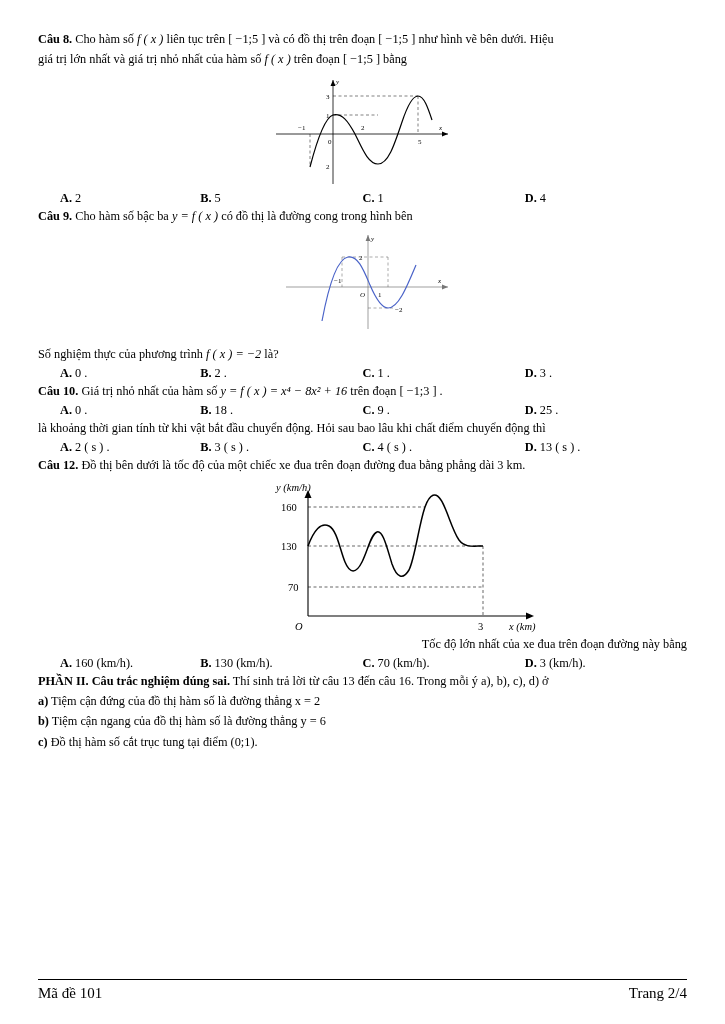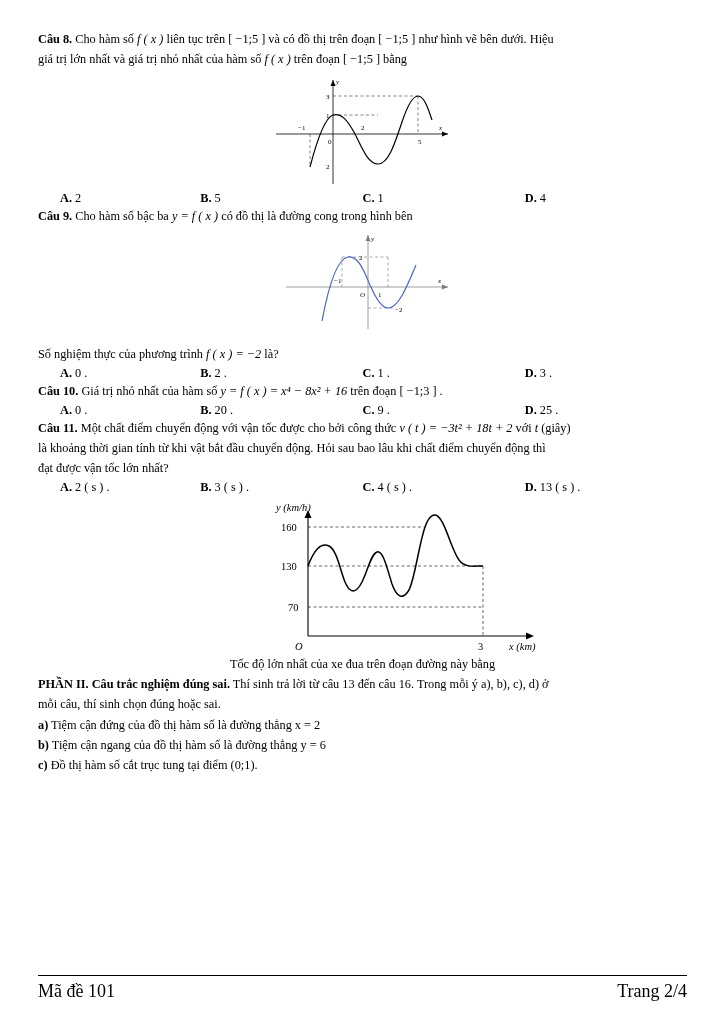--- a/index.html
+++ b/index.html
@@ -38,31 +38,31 @@
   }
   .ans-row > div {
     flex: 0 0 25%;
     box-sizing: border-box;
   }
   .ans-row .indent { padding-left: 22px; }
   .fig {
     display: block;
     margin: 2px auto 2px auto;
   }
-  .center { text-align: center; }
+  .center { text-align: right; }
   .footer {
     position: absolute;
     left: 38px;
     right: 38px;
     bottom: 22px;
     border-top: 1px solid #000;
     padding-top: 5px;
     display: flex;
     justify-content: space-between;
-    font-size: 18px;
+    font-size: 15px;
   }
   .footer .left { font-weight: normal; }
   .blk { margin-top: 9px; }
   .figwrap { width: 100%; display: flex; justify-content: center; }
 </style>
 </head>
 <body>
 
 <div class="page">
 
@@ -163,42 +163,37 @@
 
   <div class="q-line">
     <b>Câu 10.</b>
     <span>Giá trị nhỏ nhất của hàm số</span>
     <span class="mi">y = f ( x ) = x⁴ − 8x² + 16</span>
     <span>trên đoạn</span>
     <span>[ −1;3 ] .</span>
   </div>
   <div class="ans-row">
     <div class="indent"><b>A.</b> <span>0 .</span></div>
-    <div><b>B.</b> <span>20 .</span></div>
+    <div><b>B.</b> <span>18 .</span></div>
     <div><b>C.</b> <span>9 .</span></div>
     <div><b>D.</b> <span>25 .</span></div>
   </div>
 
-  <div class="q-line">
-    <b>Câu 11.</b>
-    <span>Một chất điểm chuyển động với vận tốc được cho bởi công thức</span>
-    <span class="mi">v ( t ) = −3t² + 18t + 2</span>
-    <span>với</span>
-    <span class="mi">t</span>
-    <span>(giây)</span>
-  </div>
   <div class="q-line">là khoảng thời gian tính từ khi vật bắt đầu chuyển động. Hỏi sau bao lâu khi chất điểm chuyển động thì</div>
-  <div class="q-line">đạt được vận tốc lớn nhất?</div>
   <div class="ans-row">
     <div class="indent"><b>A.</b> <span>2 ( s ) .</span></div>
     <div><b>B.</b> <span>3 ( s ) .</span></div>
     <div><b>C.</b> <span>4 ( s ) .</span></div>
     <div><b>D.</b> <span>13 ( s ) .</span></div>
   </div>
 
+  <div class="q-line">
+    <b>Câu 12.</b>
+    <span>Đồ thị bên dưới là tốc độ của một chiếc xe đua trên đoạn đường đua bằng phẳng dài 3 km.</span>
+  </div>
 
   <div class="figwrap">
     <svg class="fig" width="380" height="155" viewBox="0 0 380 155">
 
       <line x1="135" y1="18" x2="135" y2="138" stroke="#000" stroke-width="1.1"></line>
       <polygon points="135,12 131.5,20 138.5,20" fill="#000"></polygon>
 
       <line x1="135" y1="138" x2="355" y2="138" stroke="#000" stroke-width="1.1"></line>
       <polygon points="361,138 353,134.5 353,141.5" fill="#000"></polygon>
 
@@ -227,25 +222,30 @@
                C274,31 279,52 286,62
                C292,70 300,68 310,68
                L310,68" fill="none" stroke="#000" stroke-width="1.5"></path>
     </svg>
   </div>
 
   <div class="q-line center">
     <span>Tốc độ lớn nhất của xe đua trên đoạn đường này bằng</span>
   </div>
 
+  <div class="ans-row">
+    <div class="indent"><b>A.</b> <span>160 (km/h).</span></div>
+    <div><b>B.</b> <span>130 (km/h).</span></div>
+    <div><b>C.</b> <span>70  (km/h).</span></div>
+    <div><b>D.</b> <span>3 (km/h).</span></div>
+  </div>
 
   <div class="q-line">
     <b>PHẦN II. Câu trắc nghiệm đúng sai.</b><span> Thí sinh trả lời từ câu 13 đến câu 16. Trong mỗi ý a), b), c), d) ở</span>
   </div>
-  <div class="q-line">mỗi câu, thí sinh chọn đúng hoặc sai.</div>
 
   <div class="q-line">
     <b>a)</b>
     <span>Tiệm cận đứng của đồ thị hàm số là đường thẳng x = 2</span>
   </div>
   <div class="q-line">
     <b>b)</b>
     <span>Tiệm cận ngang của đồ thị hàm số là đường thẳng y = 6</span>
   </div>
   <div class="q-line">

